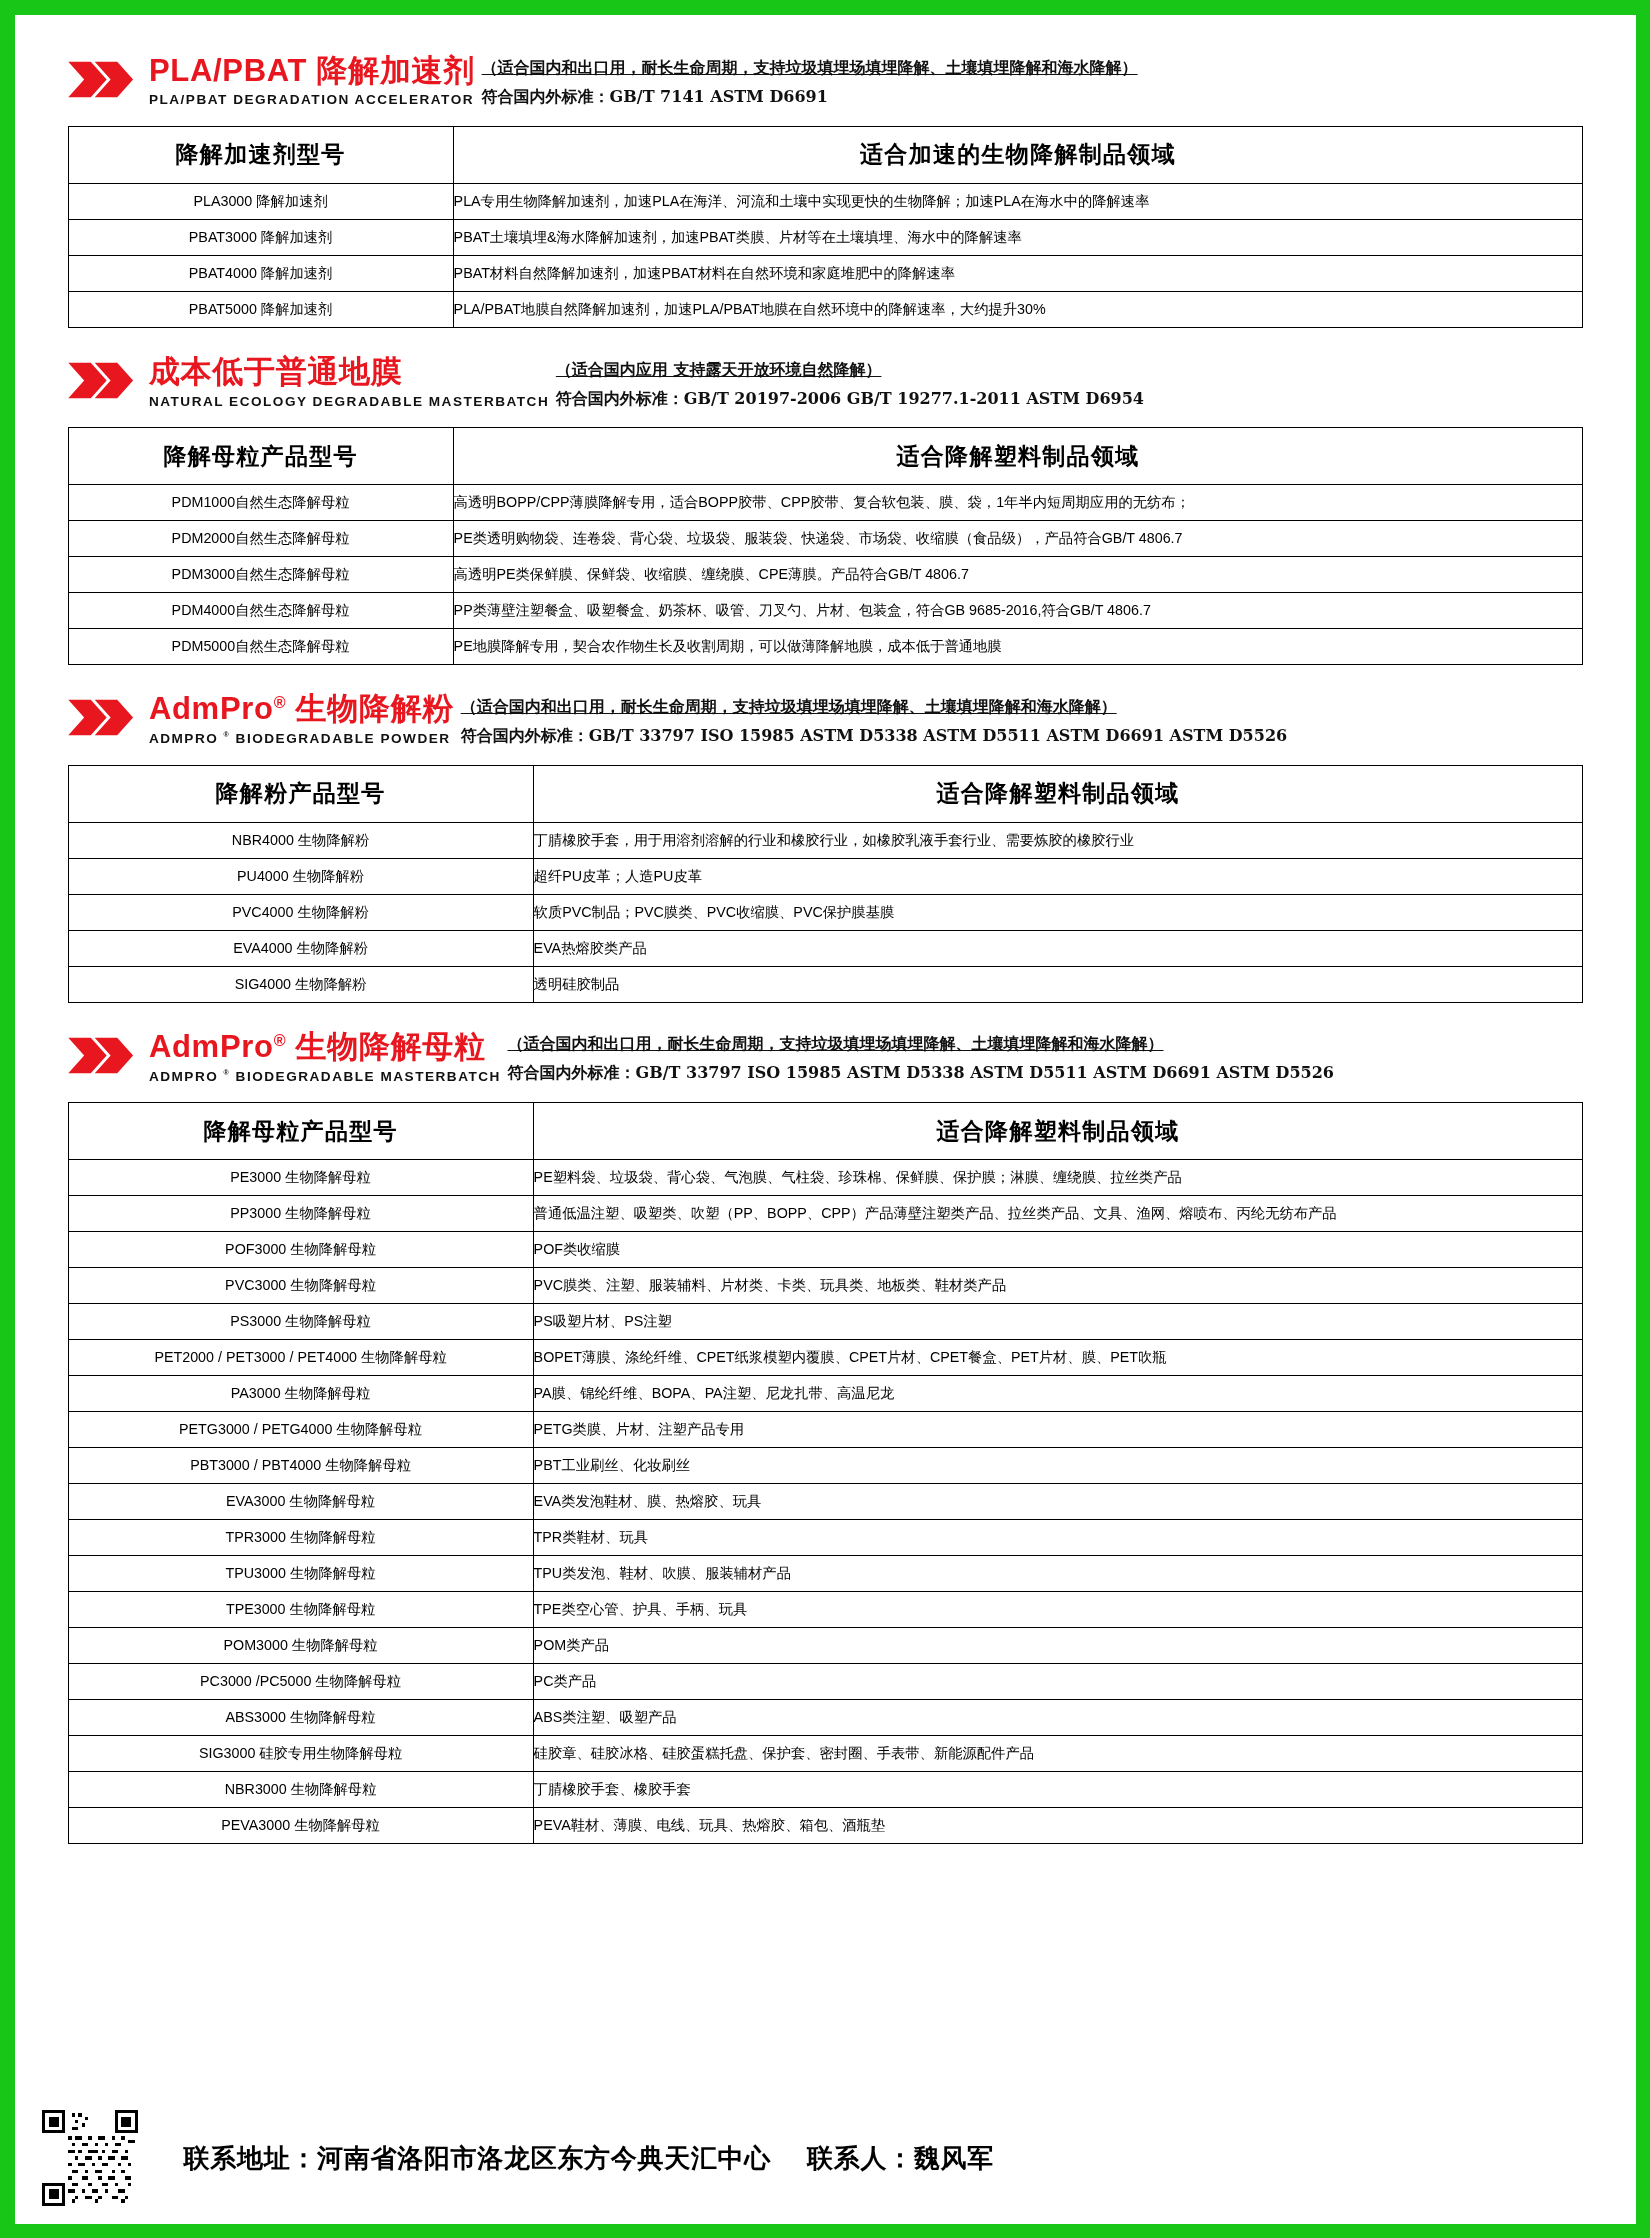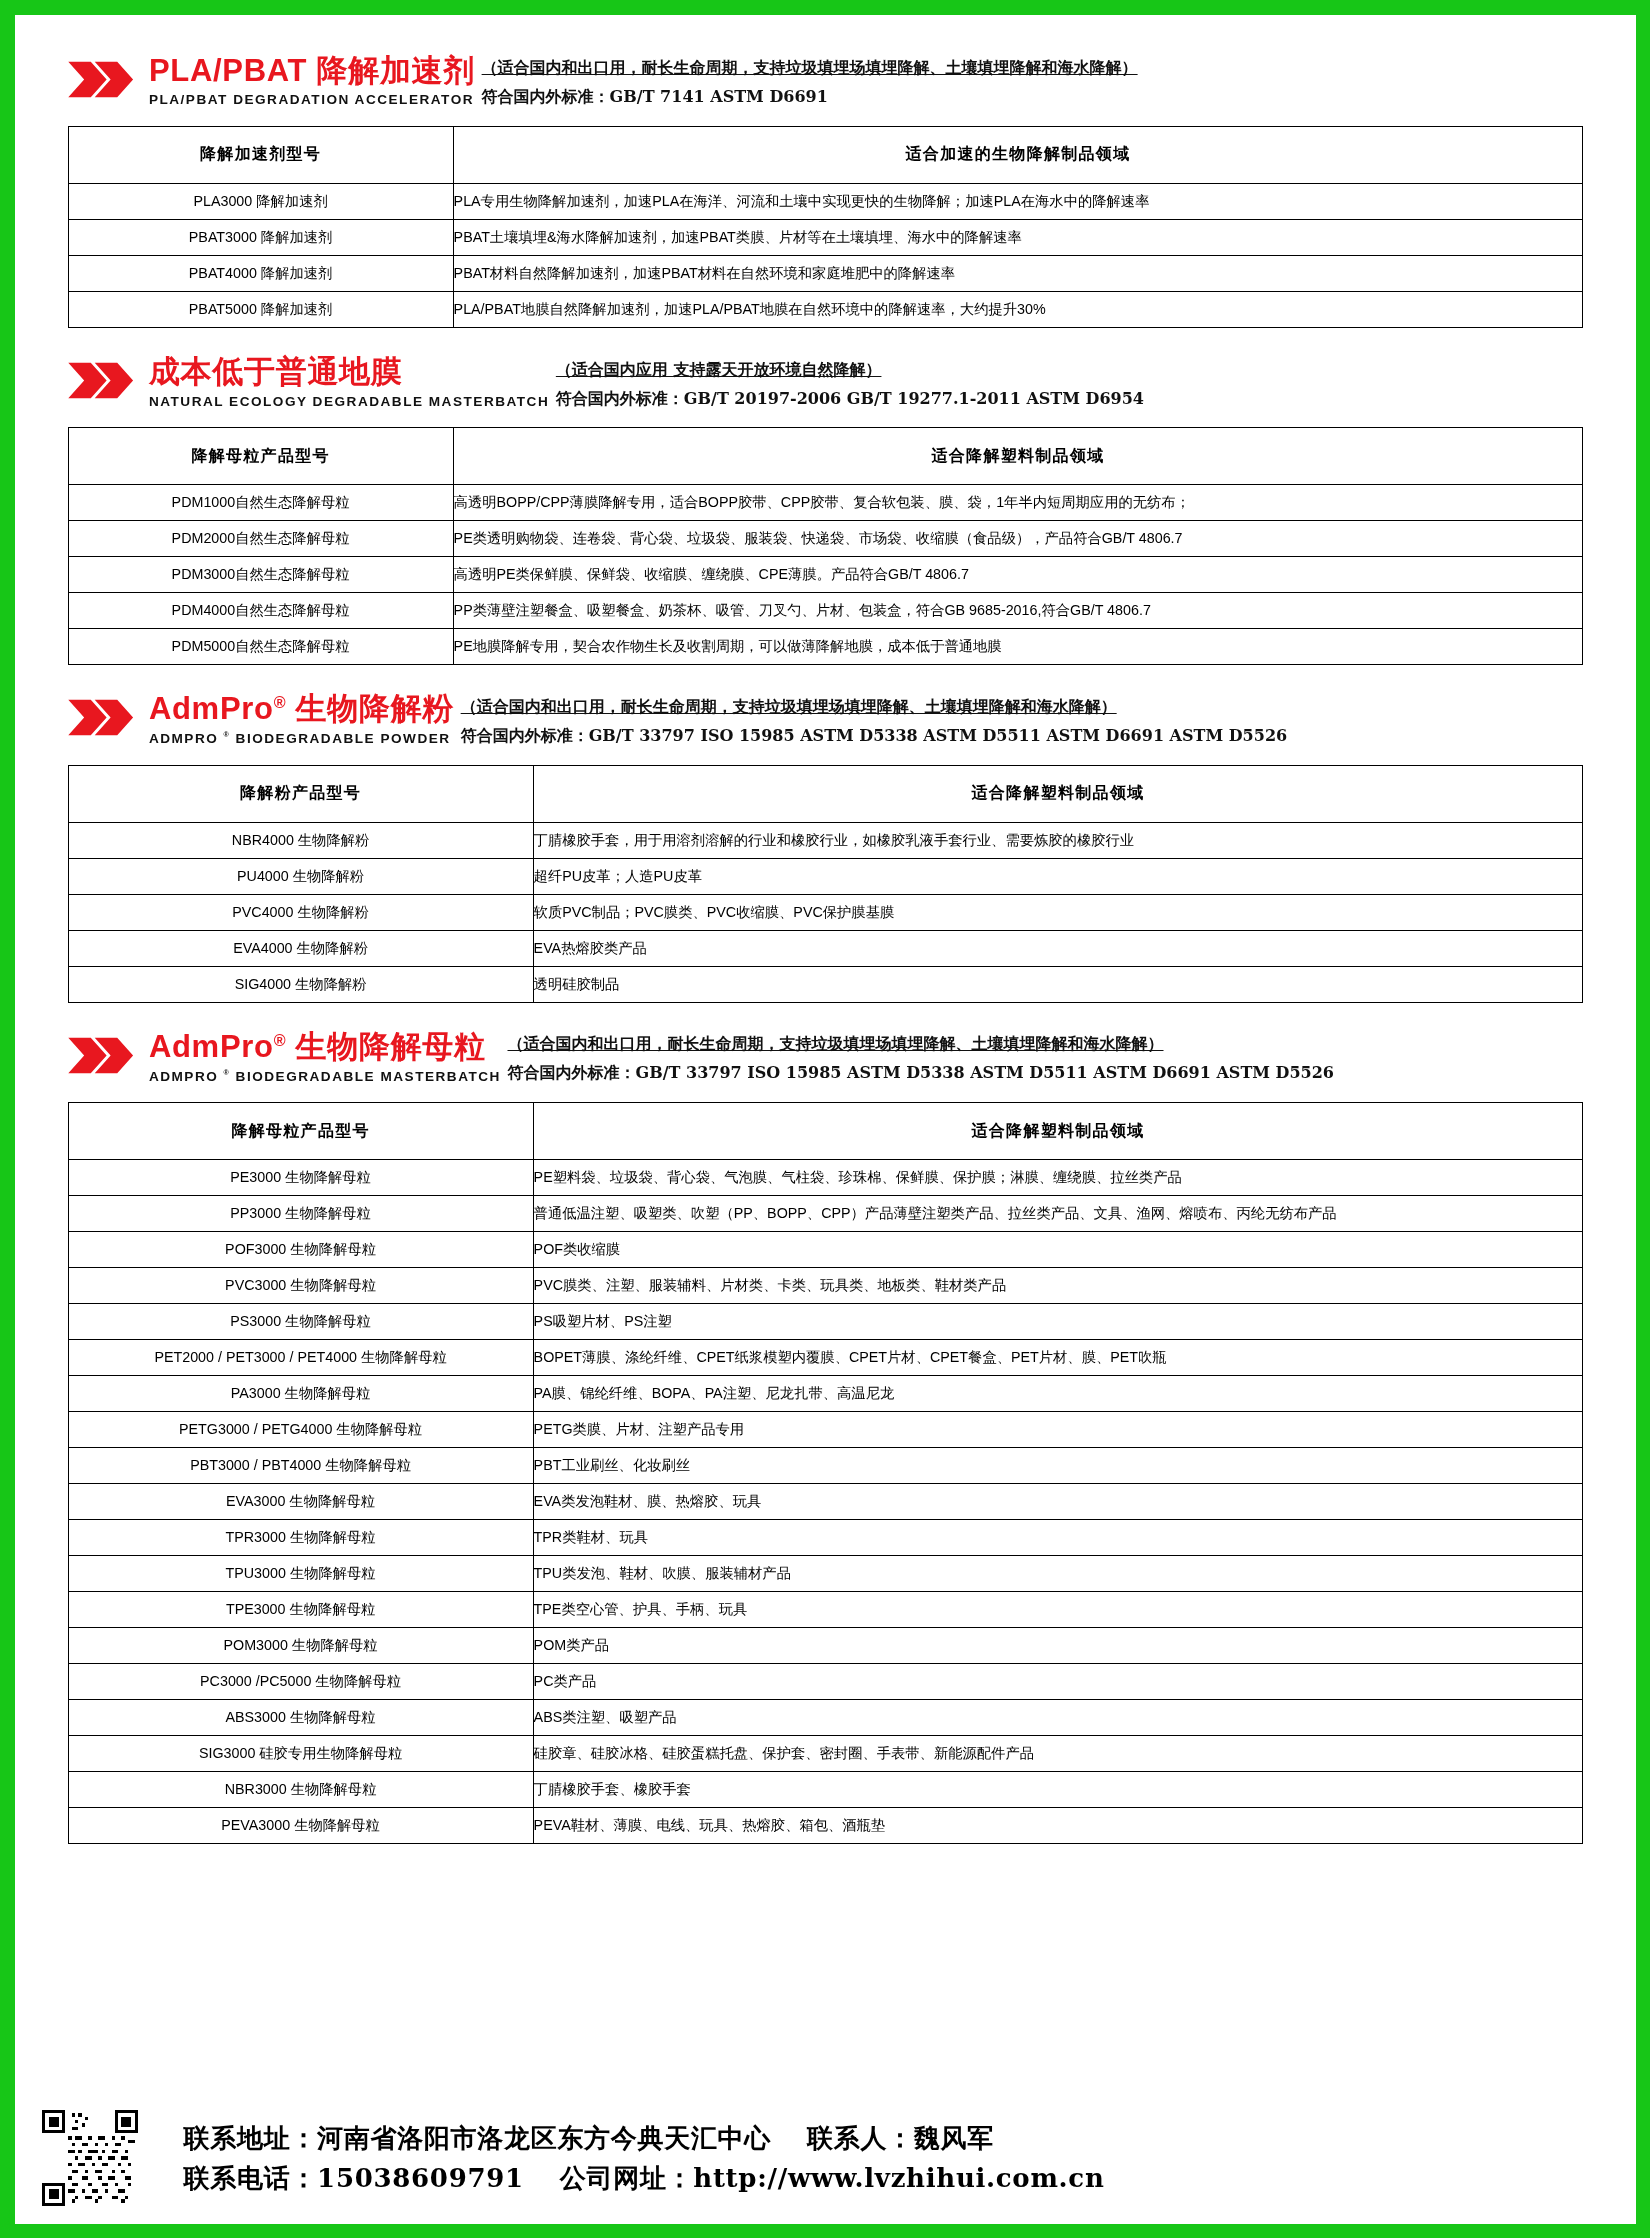--- a/index.html
+++ b/index.html
@@ -100,21 +100,21 @@
     margin-bottom: 28px;
     table-layout: fixed;
   }
   table.spec td {
     border: 1.3px solid #000;
     padding: 0;
   }
   .hd {
     height: 56px;
     text-align: center;
-    font-size: 16px;
+    font-size: 23px;
     font-weight: bold;
     font-family: "Liberation Sans", sans-serif;
     letter-spacing: 1.3px;
   }
   .cell-model {
     height: 35px;
     text-align: center;
     font-size: 14.3px;
     font-family: "Liberation Sans", sans-serif;
     color: #000;
@@ -519,19 +519,16 @@
           <rect x="9" y="27" width="1" height="1"></rect>
             <rect x="16" y="27" width="1" height="1"></rect>
             <rect x="24" y="27" width="1" height="1"></rect>
         </g>
       </svg>
     </div>
     <div class="contact">
       <div class="contact-line">
         <span>联系地址：</span><span>河南省洛阳市洛龙区东方今典天汇中心</span><span class="gap-lg"></span><span>联系人：</span><span>魏风军</span>
       </div>
-      <div class="contact-line">
-        <span>联系电话：</span><span>15038609791</span><span class="gap-lg"></span><span>公司网址：</span><span>http://www.lvzhihui.com.cn</span>
-      </div>
     </div>
   </div>
 </div>
 
 
 </body></html>

